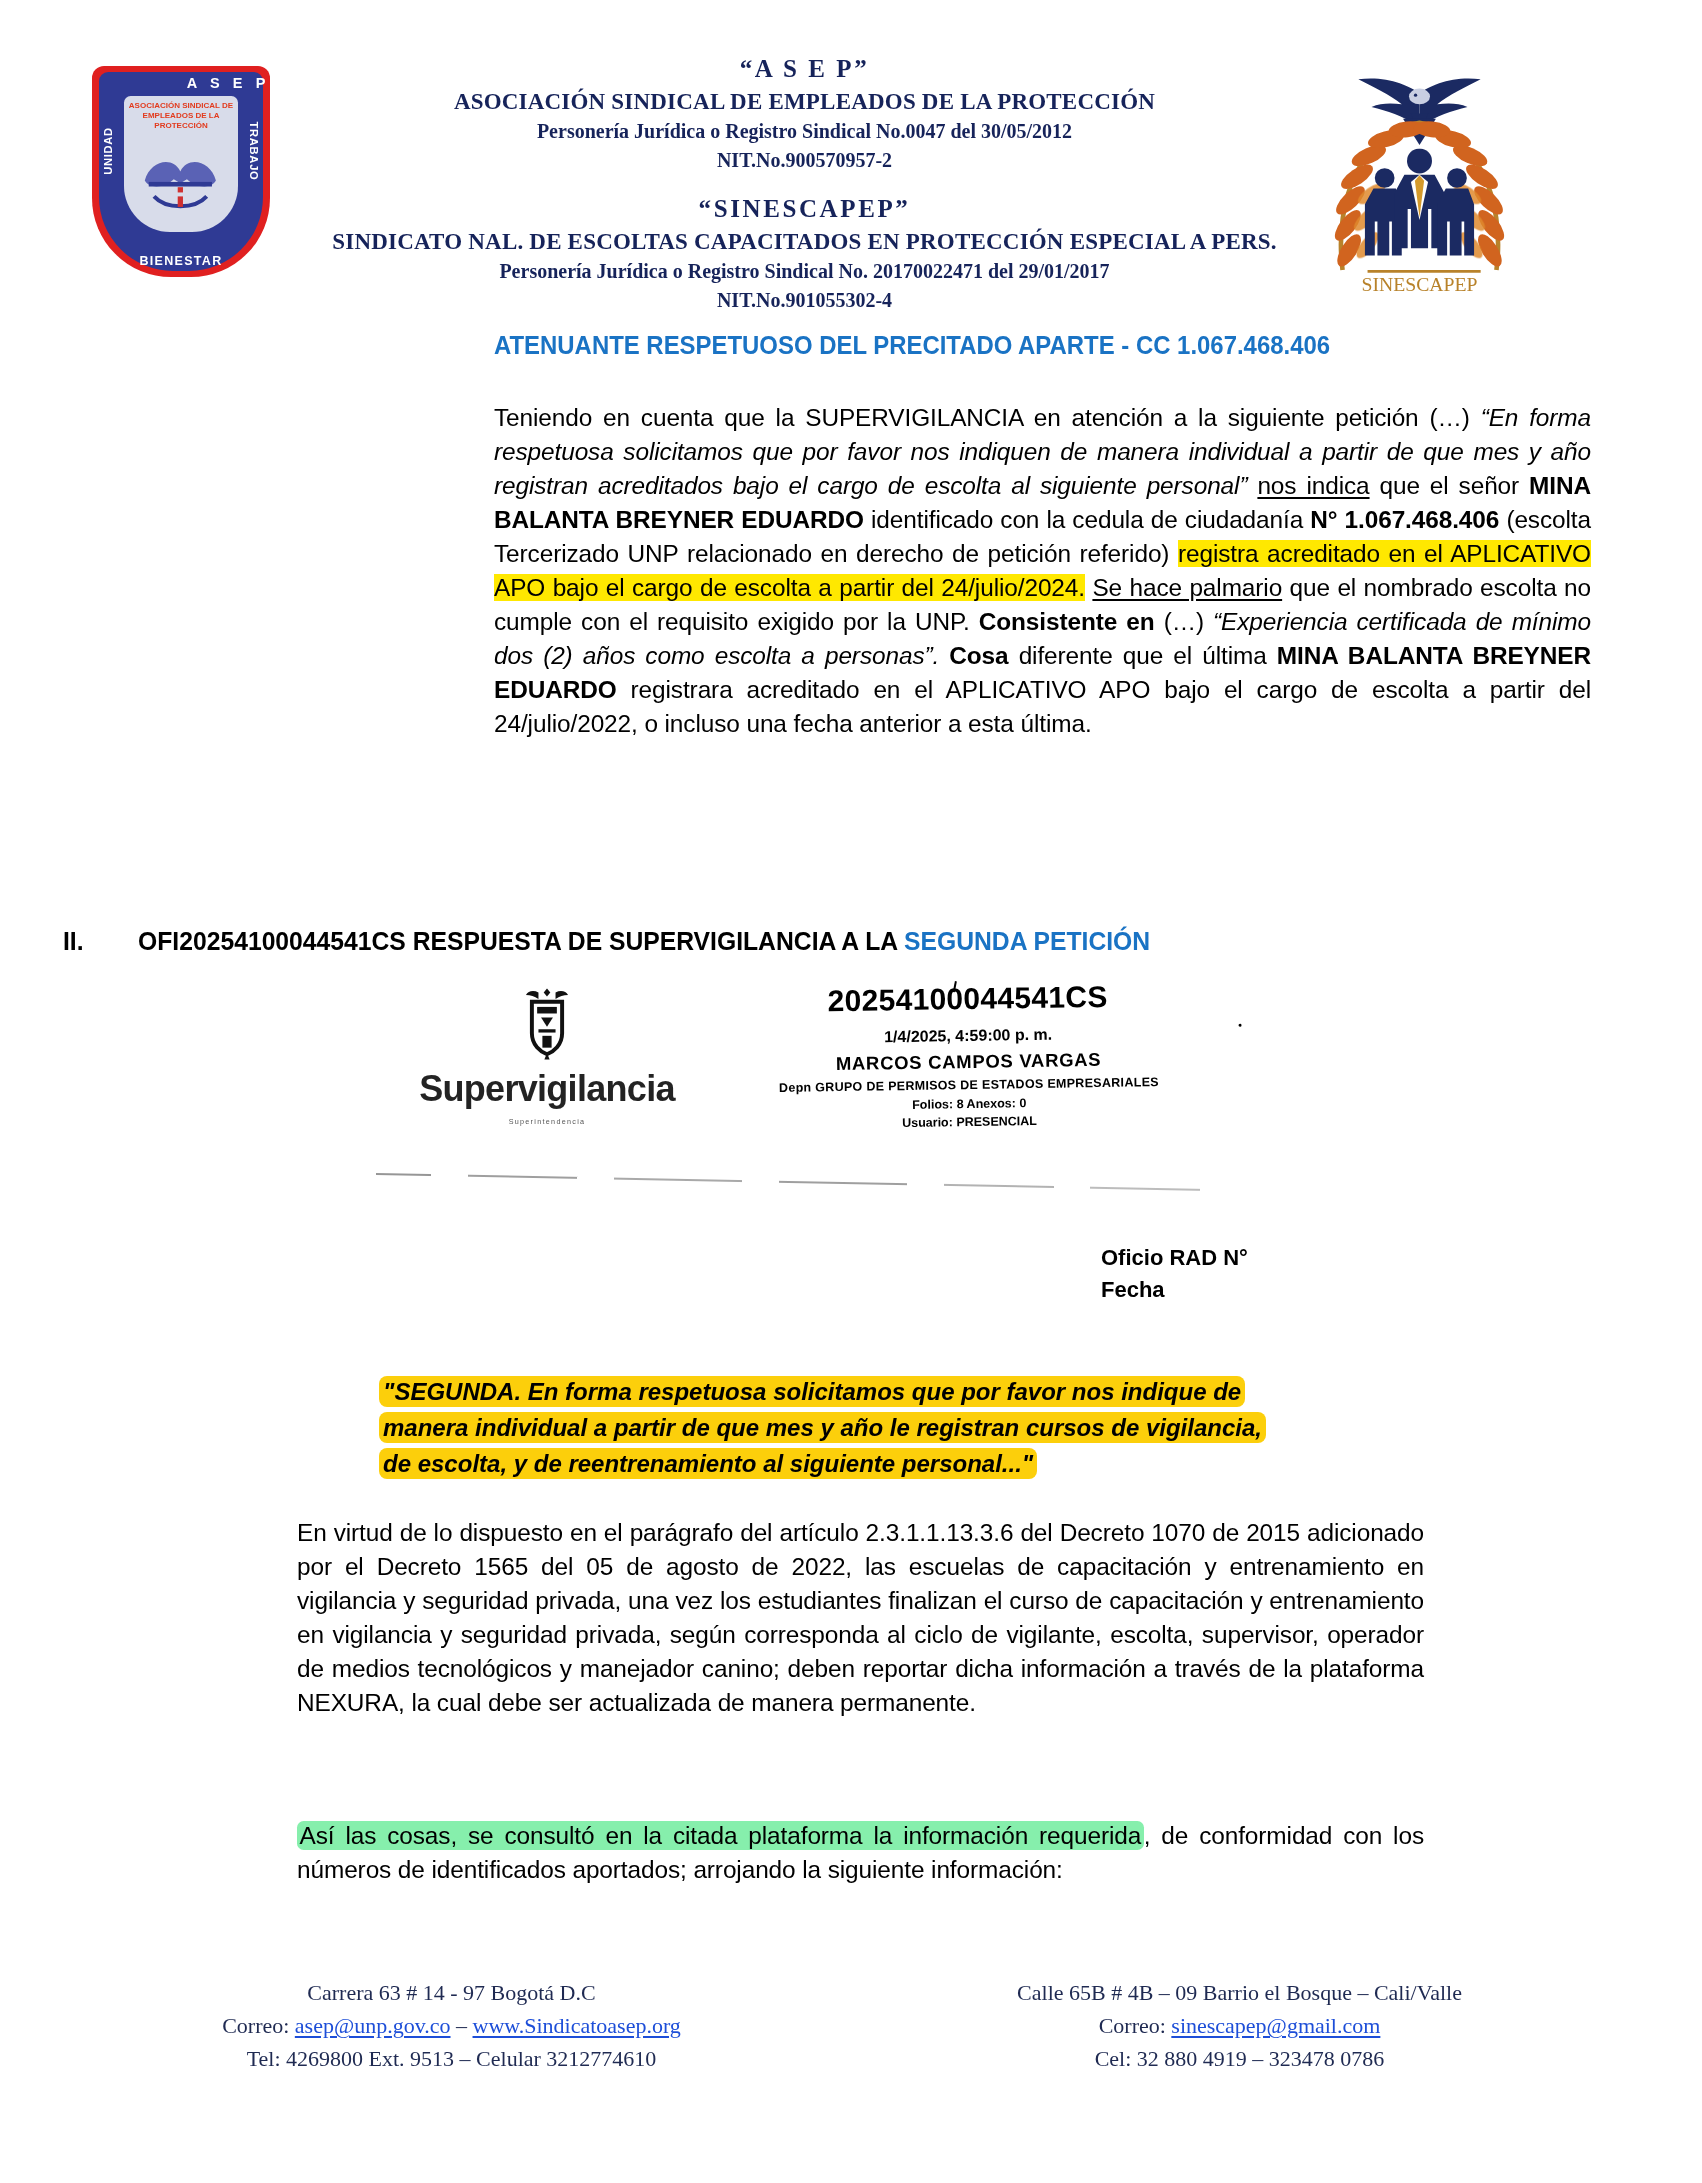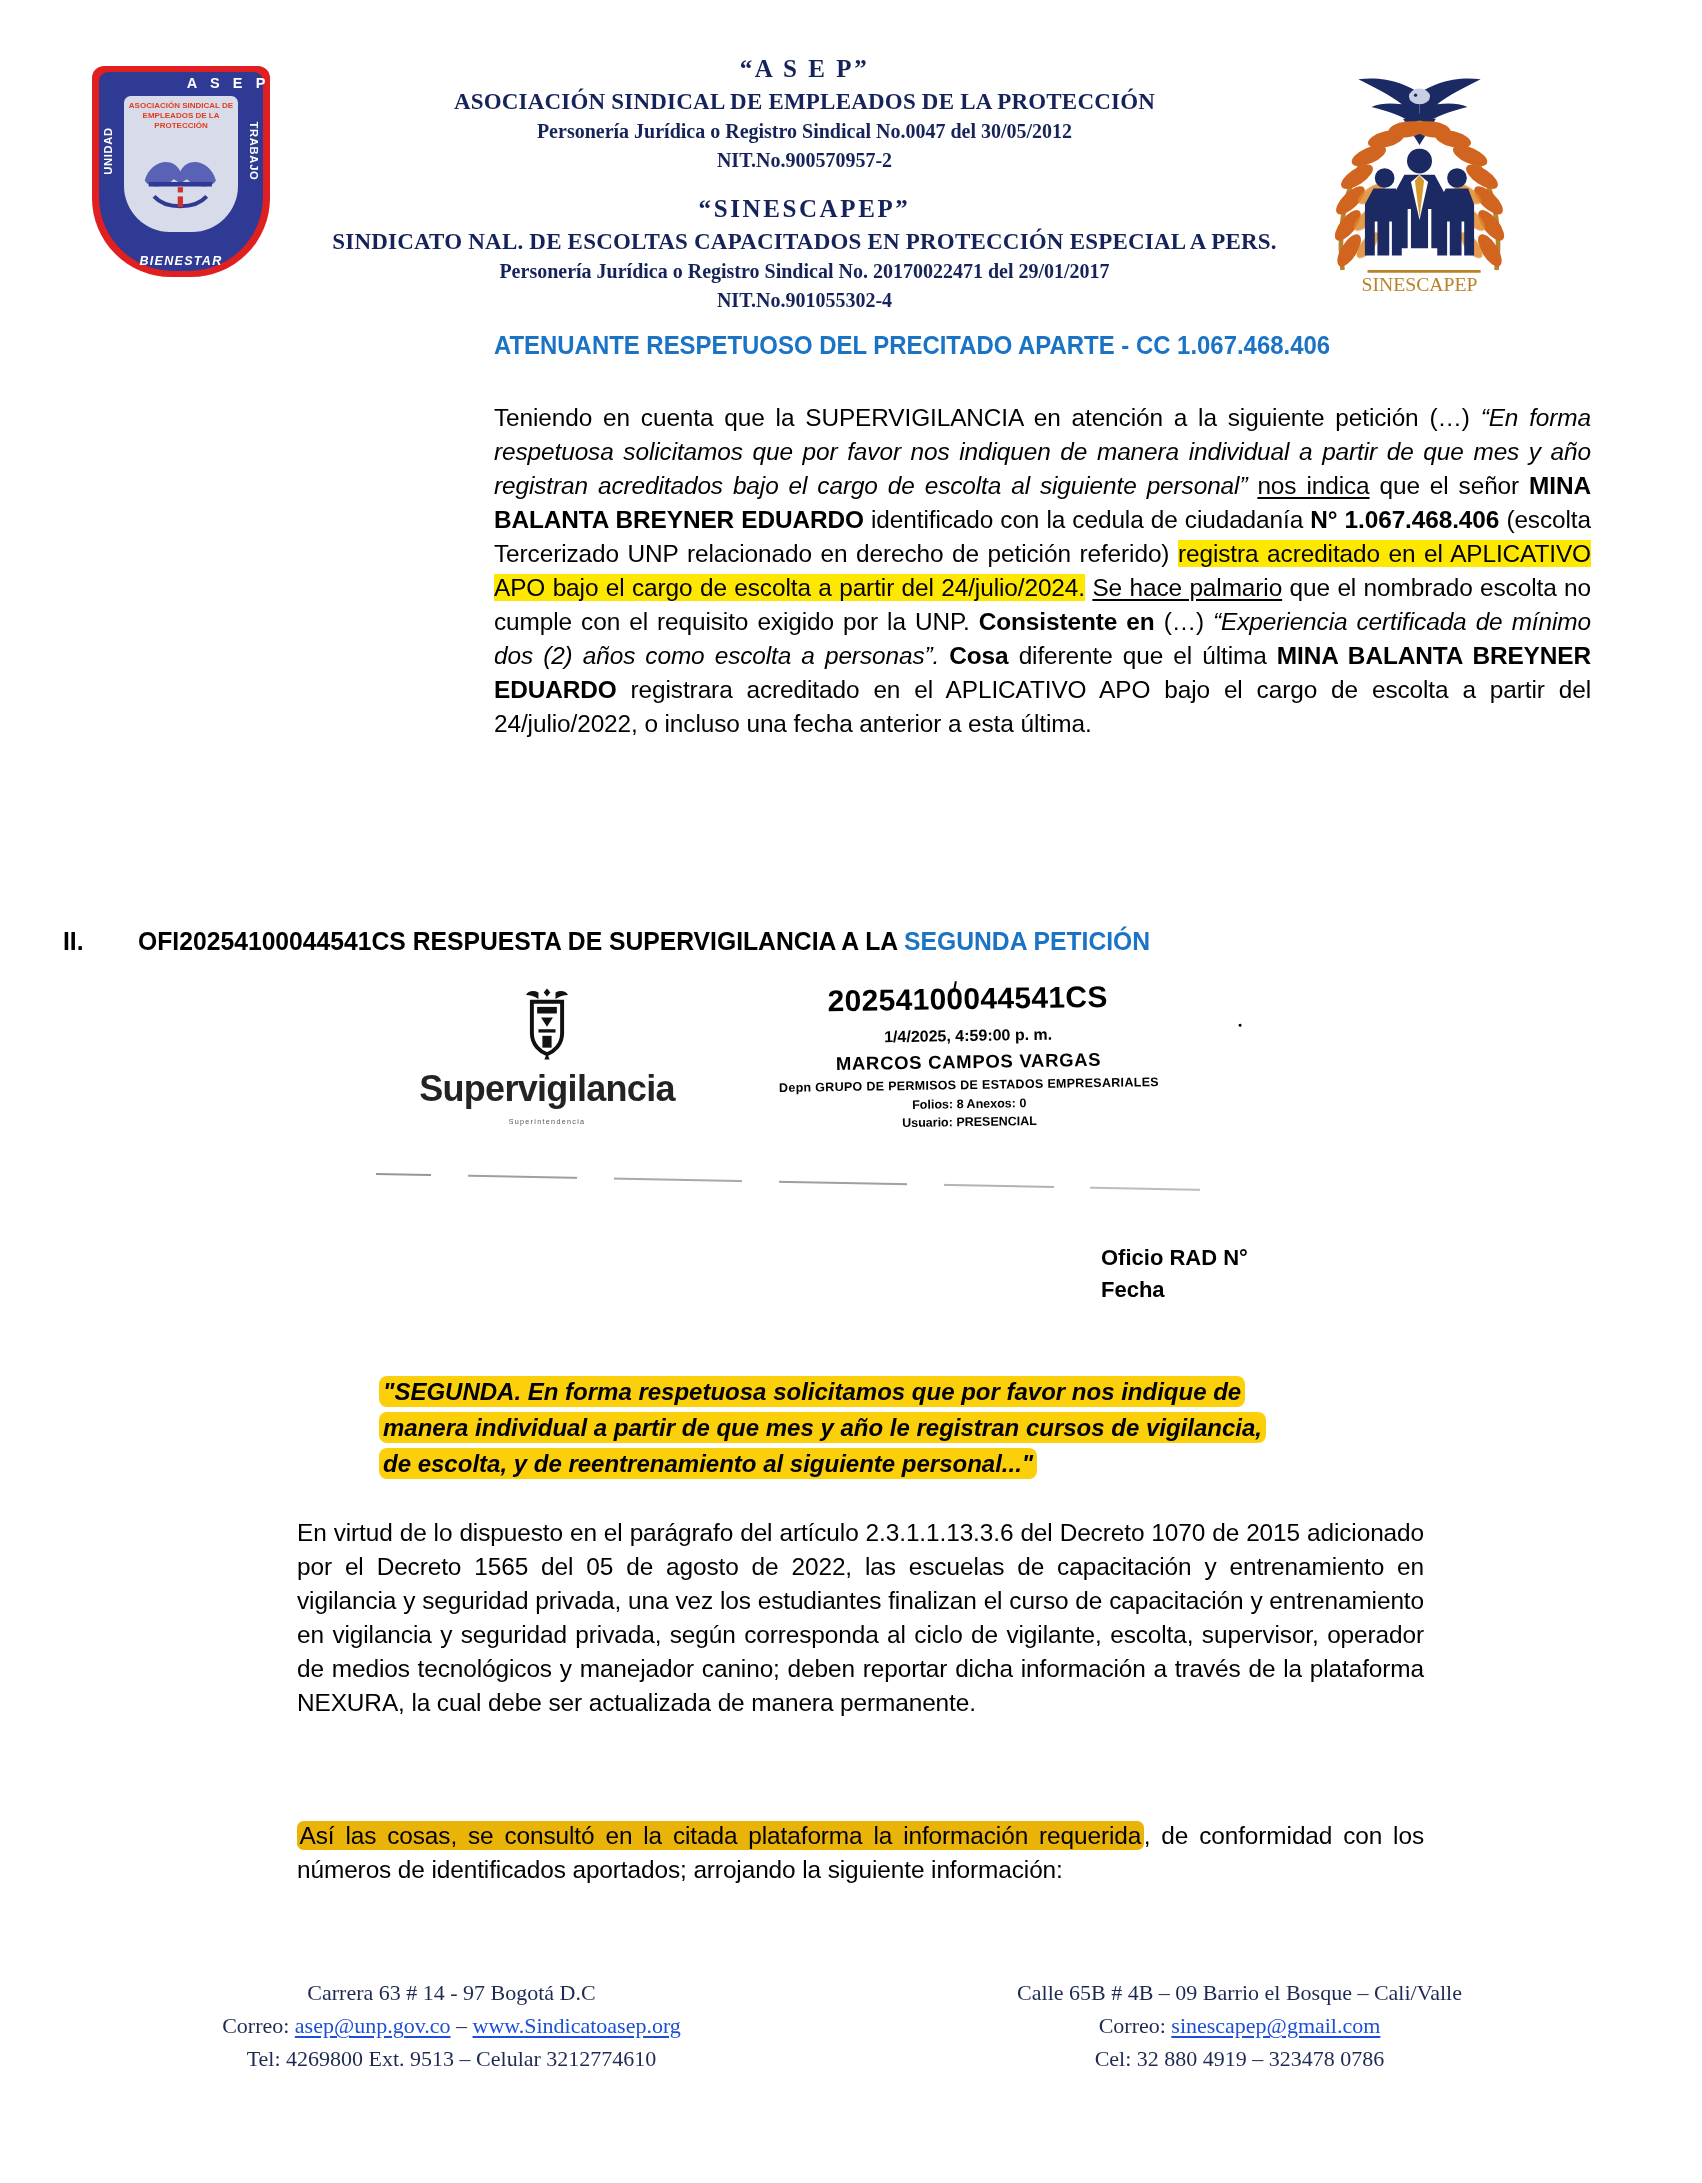--- a/index.html
+++ b/index.html
@@ -108,21 +108,20 @@
   }
   .shield-bot-text {
     position: absolute;
     bottom: 9.2px; left: 0; right: 0;
     text-align: center;
     color: #ffffff;
     font-size: 12.5px;
     font-weight: bold;
     letter-spacing: 1.3px;
     font-family: "Liberation Sans", sans-serif;
-    font-style: italic;
   }
   .shield-side-text {
     position: absolute;
     left: -20px;
     top: 79px;
     width: 72px;
     text-align: center;
     color: #ffffff;
     font-size: 11.2px;
     font-weight: bold;
@@ -338,21 +337,21 @@
     left: 297px;
     top: 1516px;
     width: 1127px;
   }
   .para.p3 {
     left: 297px;
     top: 1819px;
     width: 1127px;
   }
   .para.p3 .hl {
-    background: #eab308;
+    background: #86efac;
     border-radius: 6.6px;
     padding: 1.3px 2.6px;
   }
 
   
   .footer {
     position: absolute;
     left: 0;
     top: 1970px;
     width: 1702px;

